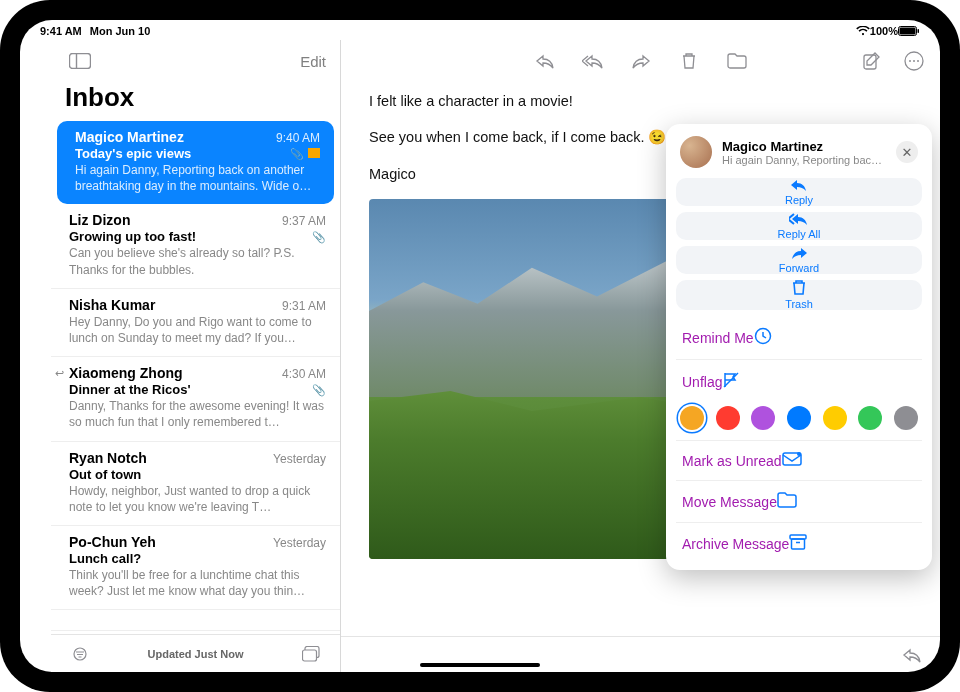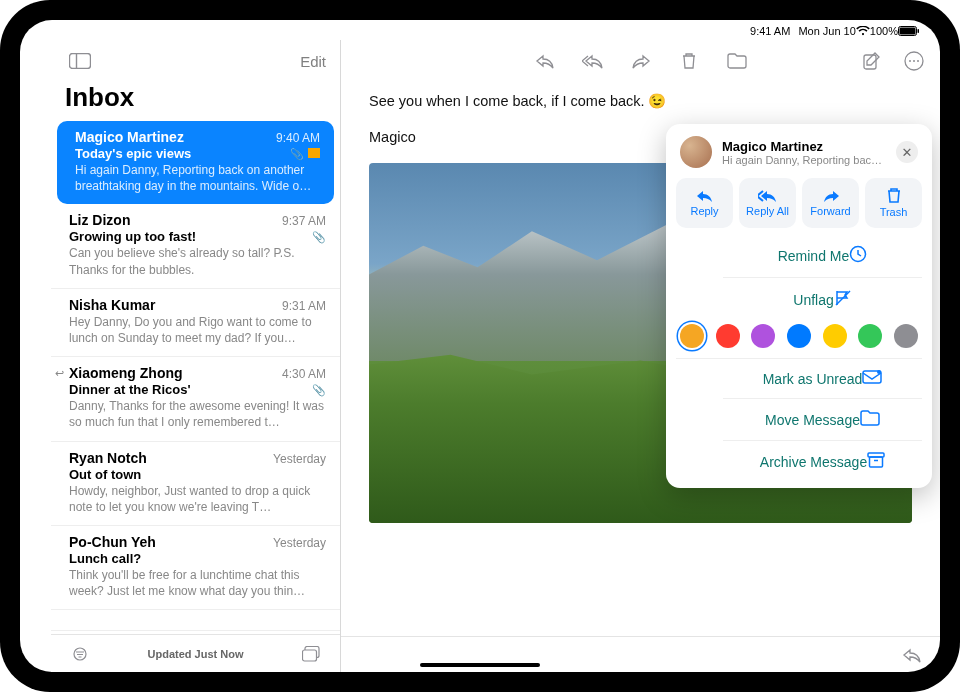--- a/index.html
+++ b/index.html
@@ -5,21 +5,21 @@
   * { box-sizing: border-box; margin: 0; padding: 0; }
   html, body { width: 960px; height: 692px; background: #fff; font-family: -apple-system, "Helvetica Neue", Arial, sans-serif; }
   .device {
     width: 960px; height: 692px; background: #000; border-radius: 50px; padding: 20px; position: relative;
   }
   .screen {
     width: 100%; height: 100%; background: #fff; border-radius: 32px; overflow: hidden; position: relative;
     display: flex; flex-direction: column;
   }
   .status-bar {
-    height: 20px; display: flex; align-items: center; justify-content: flex-end; padding: 2px 20px 0; font-size: 11px; font-weight: 400; color: #000;
+    height: 20px; display: flex; align-items: center; justify-content: space-between; padding: 2px 20px 0; font-size: 11px; font-weight: 700; color: #000;
   }
   .status-left { display: flex; gap: 8px; }
   .status-right { display: flex; align-items: center; }
   .wifi-icon svg, .battery-icon svg { display: block; }
   .main-area { flex: 1; display: flex; overflow: hidden; position: relative; }
   .sidebar { width: 290px; border-right: 1px solid #d8d8d8; display: flex; flex-direction: column; background:#fff;margin-left:31px; }
   .sidebar-top { display: flex; align-items: center; justify-content: space-between; padding: 8px 14px; }
   .icon-btn { width: 30px; height: 26px; display:flex; align-items:center; justify-content:center; color:#808080; }
   .edit-link { color:#808080; font-size:15px; font-weight:400; }
   .inbox-title { font-size: 26px; font-weight: 800; padding: 0 14px 8px; }
@@ -61,24 +61,24 @@
   .popover {
     position:absolute; right:8px; top:84px; width:266px; background:#fff; border-radius:14px;
     box-shadow: 0 8px 28px rgba(0,0,0,0.25); padding:10px 10px 6px; z-index:10;
   }
   .pop-header { display:flex; align-items:center; gap:10px; padding:2px 4px 10px;}
   .avatar { width:32px; height:32px; border-radius:50%; background: radial-gradient(circle at 30% 30%, #d8b490, #a87050); }
   .pop-htext { flex:1; overflow:hidden;}
   .pop-sender { font-size:13px; font-weight:700; }
   .pop-preview { font-size:11px; color:#888; white-space:nowrap; overflow:hidden; text-overflow:ellipsis;}
   .pop-close { width:22px; height:22px; border-radius:50%; background:#eee; color:#666; display:flex; align-items:center; justify-content:center; font-size:13px;}
-  .pop-actions { display:flex; gap:6px; margin-bottom:6px;}
+  .pop-actions { display:flex; gap:6px; margin-bottom:6px;flex-direction:column;}
   .pop-action { flex:1; background:#f2f4f7; border-radius:10px; height:50px; display:flex; flex-direction:column; align-items:center; justify-content:center; gap:2px; color:#0a7aff;}
   .pop-action-label { font-size:11px; font-weight:500;}
-  .pop-row { display:flex; align-items:center; justify-content:center; padding:11px 6px; border-bottom:1px solid #eee; color:#0f766e; font-size:14px;margin-left:47px;}
+  .pop-row { display:flex; align-items:center; justify-content:flex-start; padding:11px 6px; border-bottom:1px solid #eee; color:#a21caf; font-size:14px;}
   .pop-row:last-child { border-bottom:none;}
   .pop-row-icon { color:#0a7aff; }
   .flag-colors { display:flex; justify-content:space-between; padding:8px 4px 10px; border-bottom:1px solid #eee;}
   .flag-dot { width:24px; height:24px; border-radius:50%; }
   .flag-dot.sel { box-shadow: 0 0 0 2px #fff, 0 0 0 3.5px #0a7aff; }
   .home-indicator { position:absolute; bottom:5px; left:50%; transform:translateX(-50%); width:120px; height:4px; background:#000; border-radius:3px;}
 </style>
 </head>
 <body>
 
@@ -255,20 +255,21 @@
                   <circle cx="6" cy="10" r="1" fill="#8e8e93"></circle>
                   <circle cx="10" cy="10" r="1" fill="#8e8e93"></circle>
                   <circle cx="14" cy="10" r="1" fill="#8e8e93"></circle>
                 </svg>
               </span>
           </div>
         </div>
 
         <div class="body-scroll">
           <div class="body-text">
+            <p>I felt like a character in a movie!</p>
             <p>See you when I come back, if I come back. 😉</p>
             <p>Magico</p>
           </div>
           <div class="photo">
             <div class="mountain"></div>
             <div class="valley"></div>
           </div>
         </div>
 
         <div class="content-bottom">

